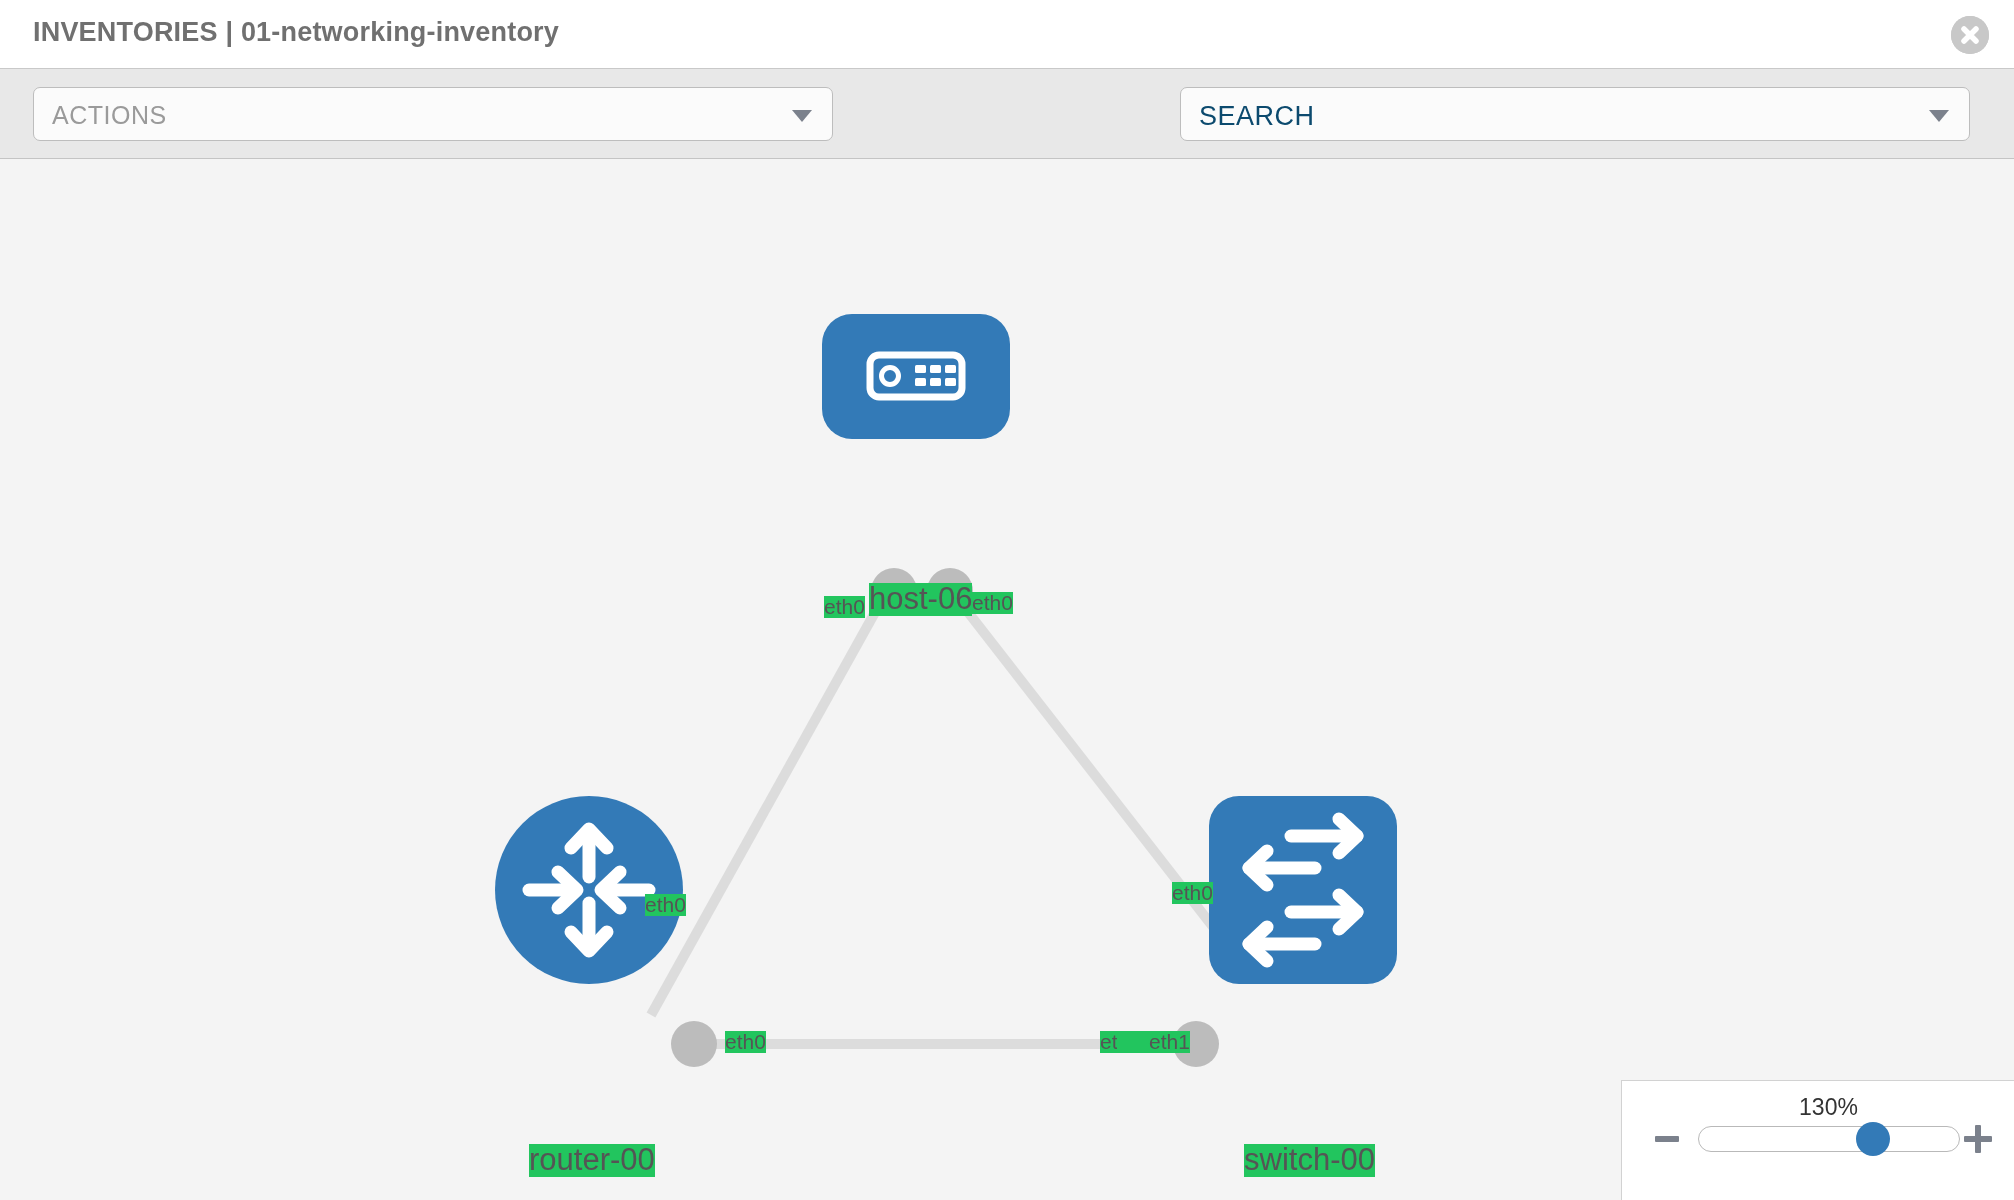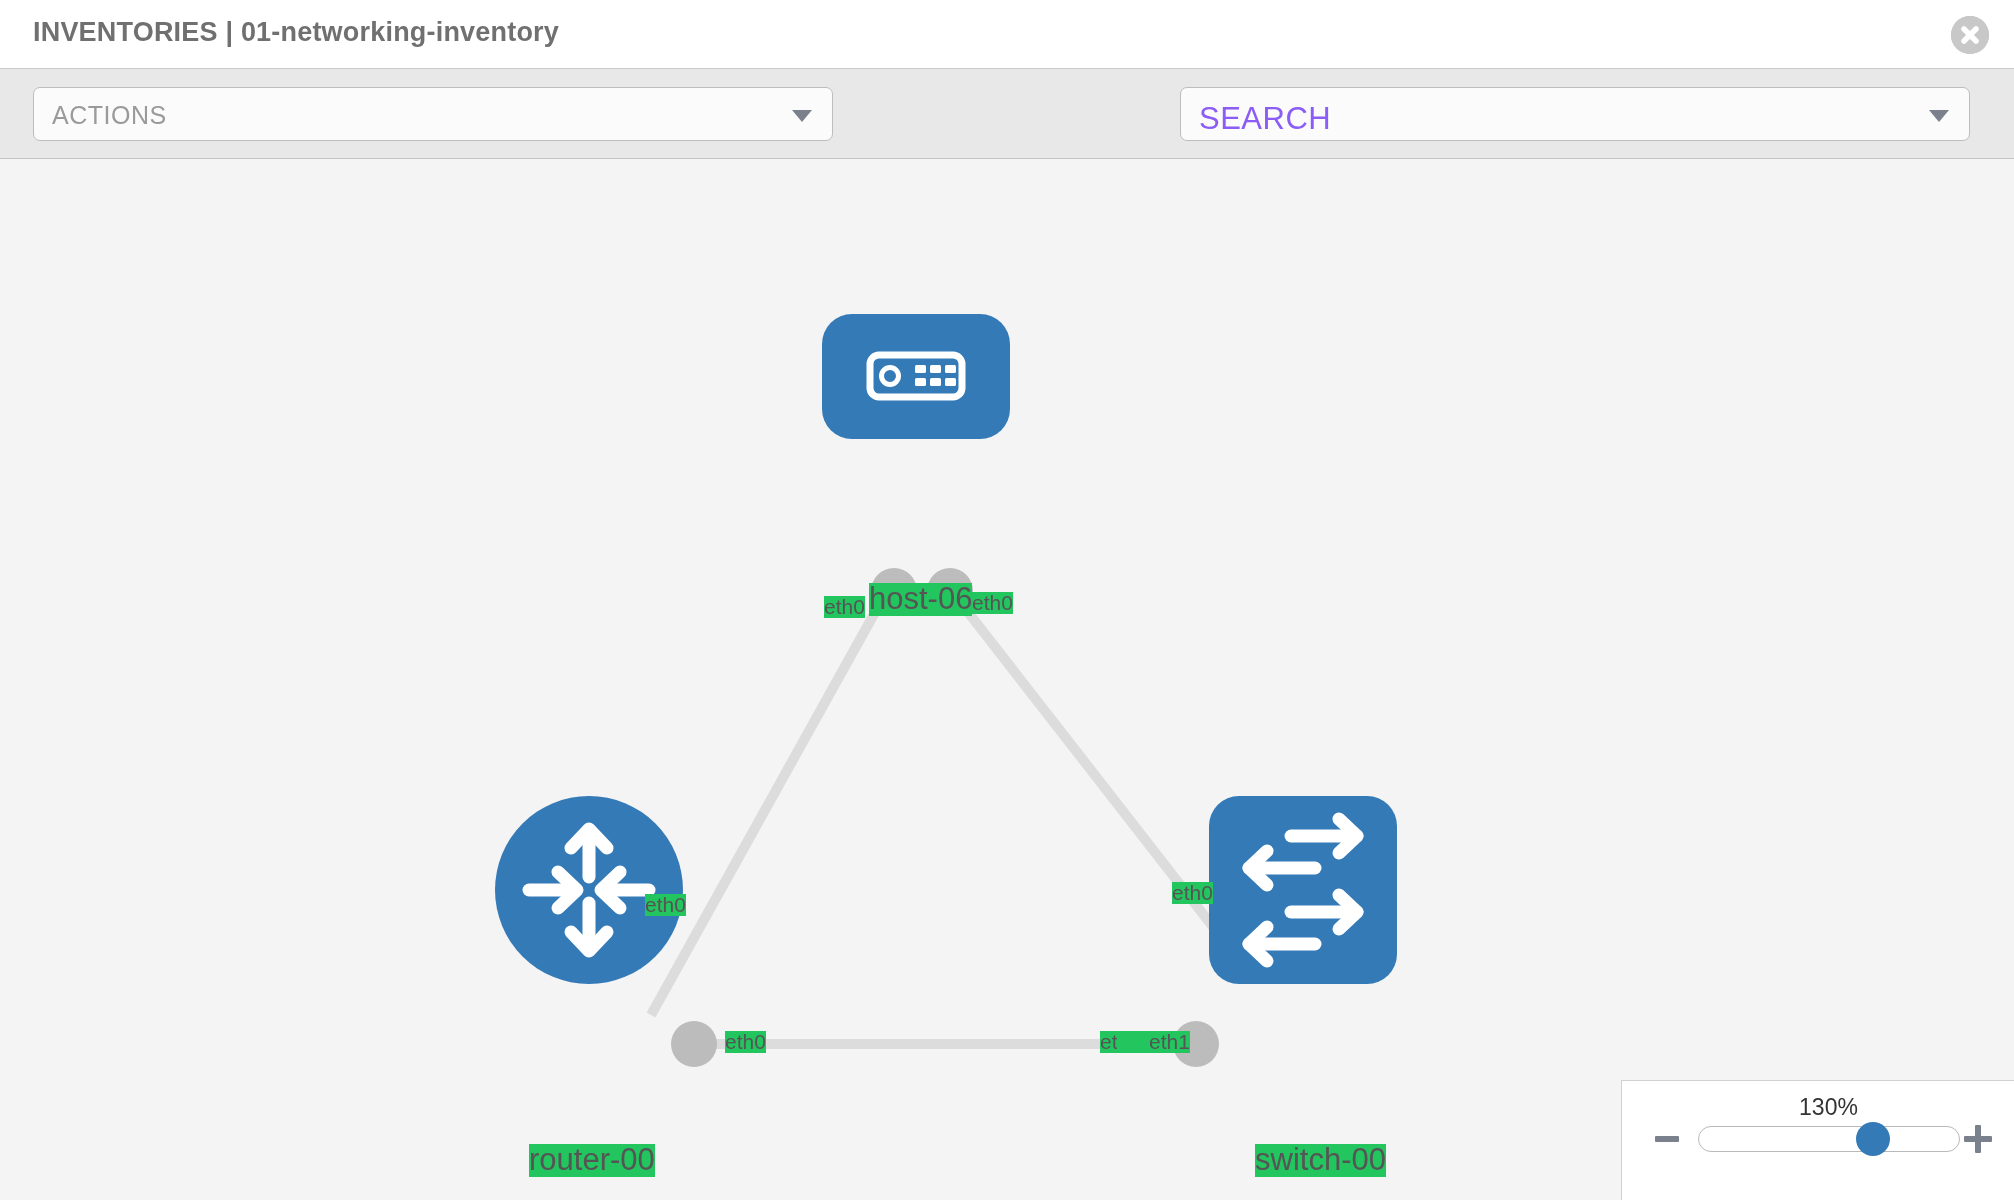--- a/index.html
+++ b/index.html
@@ -105,22 +105,22 @@
     background: #fbfbfb;
     border: 1px solid #bdbdbd;
     border-radius: 7px;
     box-sizing: border-box;
     cursor: text;
   }
   .search-select .sel-label {
     position: absolute;
     left: 18px;
     top: 13px;
-    font-size: 31px;
-    color: #8b5cf6;
+    font-size: 27px;
+    color: #0c4a6e;
     letter-spacing: 0.5px;
   }
 
   
   .canvas {
     position: absolute;
     left: 0; top: 159px;
     width: 2014px;
     height: 1041px;
     background: #f4f4f4;
@@ -342,21 +342,21 @@
   <div class="node-label small" style="left:972px;top:433px;">eth0</div>
 
   <div class="node-label small" style="left:645px;top:735px;">eth0</div>
   <div class="node-label small" style="left:1172px;top:723px;">eth0</div>
 
   <div class="node-label small" style="left:725px;top:872px;">eth0</div>
   <div class="node-label small" style="left:1100px;top:872px;">eth</div>
   <div class="node-label small" style="left:1117px;top:872px;padding-left:32px;">eth1</div>
 
   <div class="node-label big" style="left:529px;top:985px;">router-00</div>
-  <div class="node-label big" style="left:1244px;top:985px;margin-left:11px;">switch-00</div>
+  <div class="node-label big" style="left:1244px;top:985px;">switch-00</div>
 </div>
 
 <div class="zoom-panel">
   <div class="zoom-level">130%</div>
   <div class="zoom-minus"></div>
   <div class="zoom-track">
     <div class="zoom-thumb" id="zoom-thumb" style="left: 157.2px;"></div>
   </div>
   <div class="zoom-plus"></div>
 </div>

